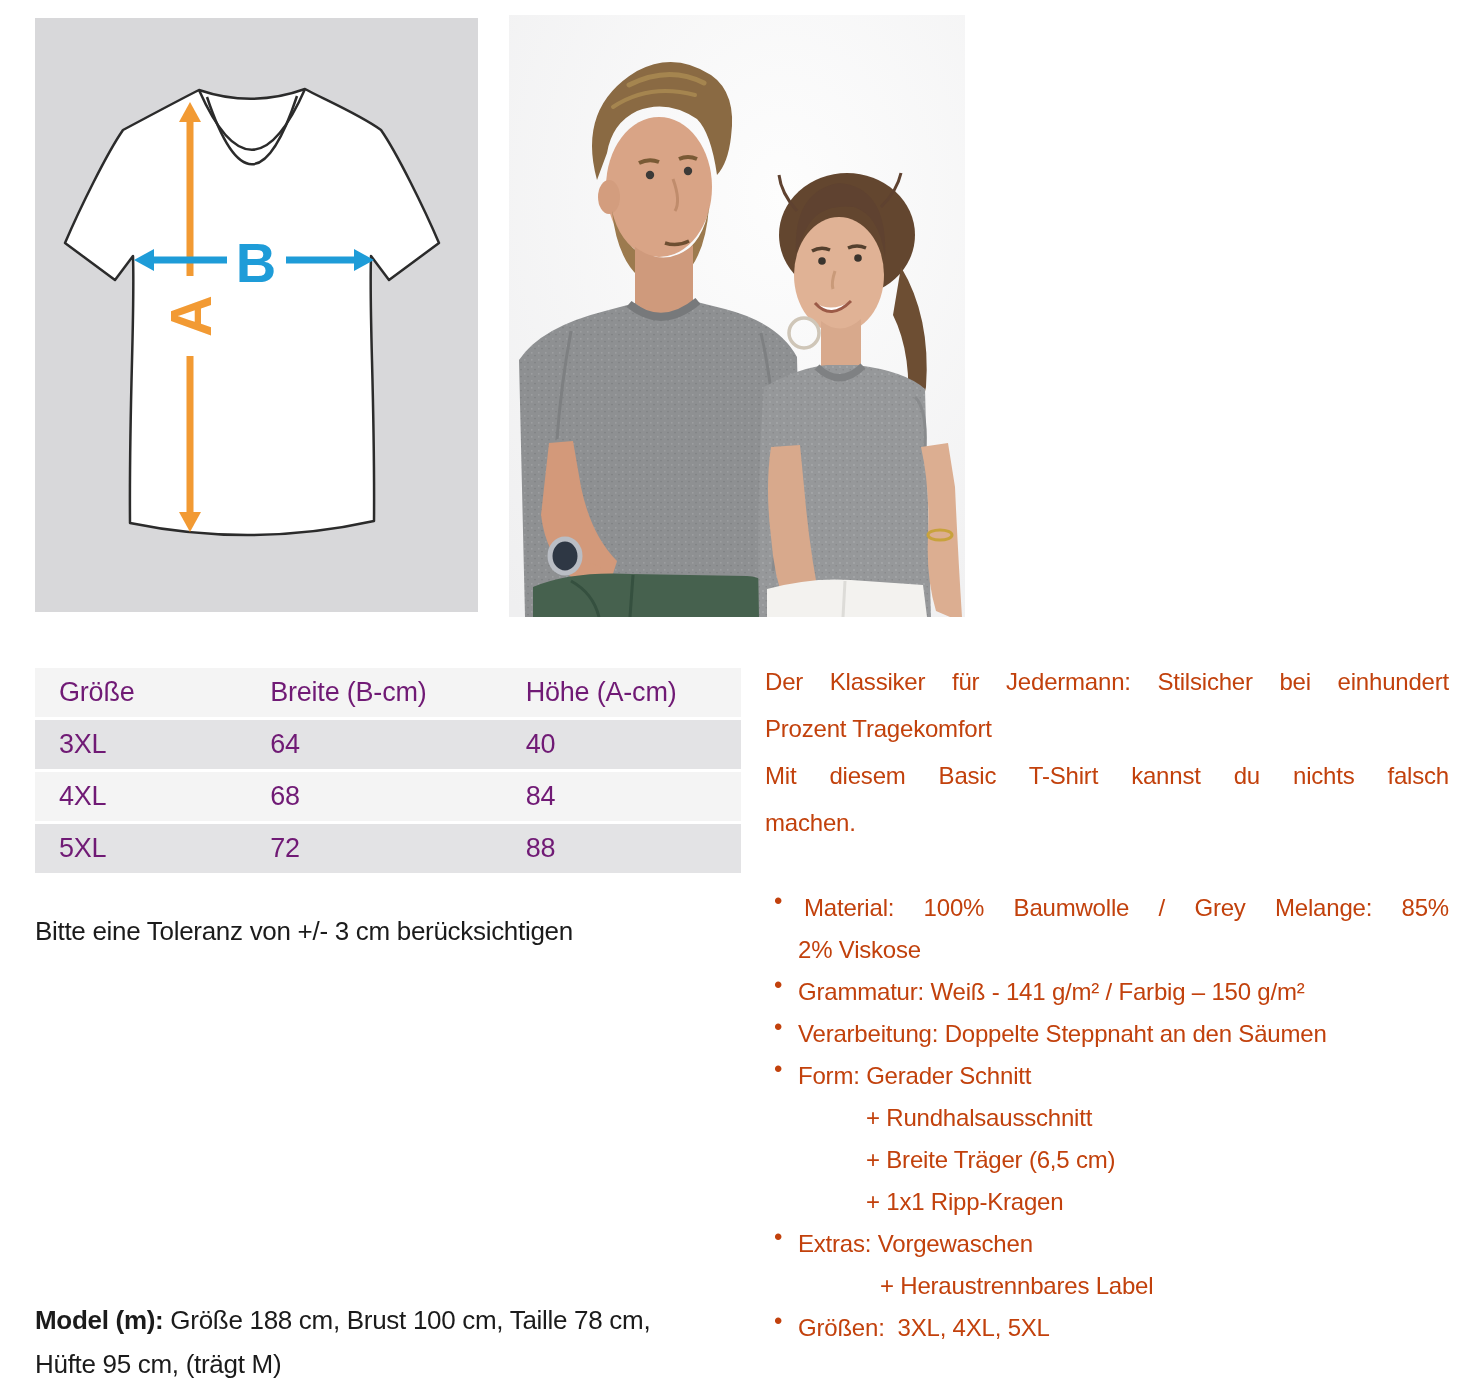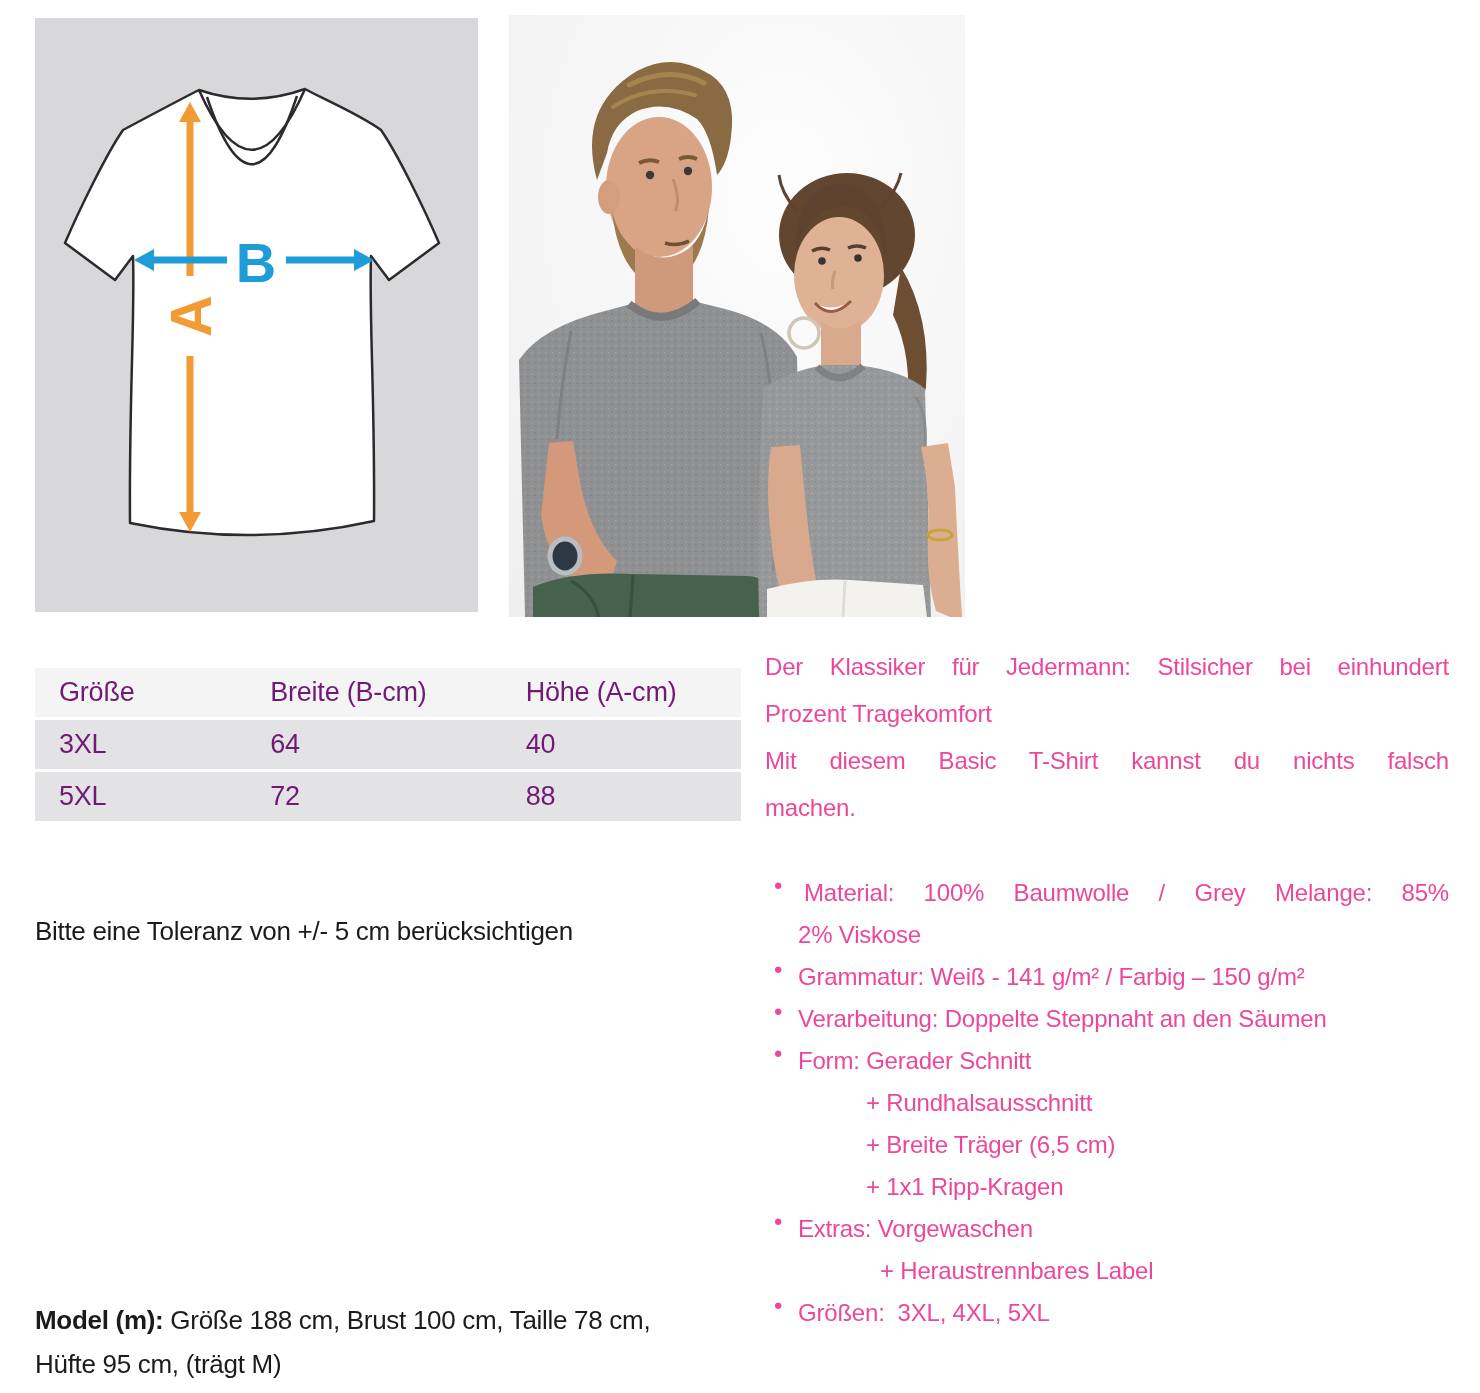--- a/index.html
+++ b/index.html
@@ -23,21 +23,21 @@
   .size-table .c3{width:223px;}
   .size-table tr.light{background:#f4f4f4;}
   .size-table tr.dark{background:#e3e3e5;}
 
   .tolerance{position:absolute;left:35px;top:916px;width:700px;font-size:26px;letter-spacing:-0.3px;}
 
   .model{position:absolute;left:35px;top:1298px;width:710px;font-size:26px;line-height:44px;letter-spacing:-0.3px;}
   .model b{font-weight:700;margin-top:9px;}
 
   
-  .desc{position:absolute;left:765px;top:643px;width:684px;font-size:24px;letter-spacing:-0.2px;color:#ec4899;}
+  .desc{position:absolute;left:765px;top:658px;width:684px;font-size:24px;letter-spacing:-0.2px;color:#c2410c;}
   .desc .iline{height:47px;line-height:47px;white-space:nowrap;}
   .desc .jl{text-align:justify;text-align-last:justify;white-space:normal;}
   .desc-list{margin-top:41px;}
   .dline{height:42px;line-height:42px;}
   .item{position:relative;padding-left:33px;}
   .item .dot{position:absolute;left:3px;top:0;width:20px;text-align:center;}
   .indent1{text-indent:6px;}
   .sub1{padding-left:101px;}
   .sub2{padding-left:115px;}
   .prewrap{white-space:pre-wrap;}
@@ -170,29 +170,34 @@
         <tr class="light">
       <th class="c1">Größe</th>
       <th class="c2">Breite (B-cm)</th>
       <th class="c3">Höhe (A-cm)</th>
     </tr>
     <tr class="dark">
       <td class="c1">3XL</td>
       <td class="c2">64</td>
       <td class="c3">40</td>
     </tr>
+    <tr class="light">
+      <td class="c1">4XL</td>
+      <td class="c2">68</td>
+      <td class="c3">84</td>
+    </tr>
     <tr class="dark">
       <td class="c1">5XL</td>
       <td class="c2">72</td>
       <td class="c3">88</td>
     </tr>
   </tbody>
     </table>
 
-  <div class="tolerance">Bitte eine Toleranz von +/- 5 cm berücksichtigen</div>
+  <div class="tolerance">Bitte eine Toleranz von +/- 3 cm berücksichtigen</div>
 
   <div class="model">
     <div><b>Model (m):</b><span> Größe 188 cm, Brust 100 cm, Taille 78 cm,</span></div>
     <div>Hüfte 95 cm, (trägt M)</div>
   </div>
 
   <div class="desc">
     <div class="iline jl">Der Klassiker für Jedermann: Stilsicher bei einhundert</div>
     <div class="iline">Prozent Tragekomfort</div>
     <div class="iline jl">Mit diesem Basic T-Shirt kannst du nichts falsch</div>

